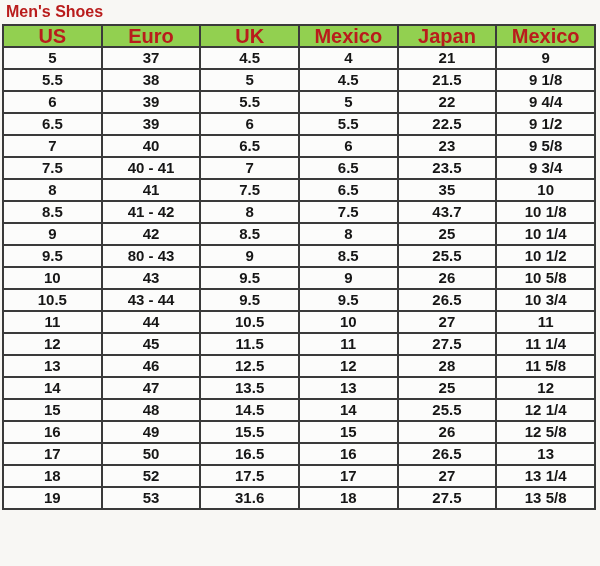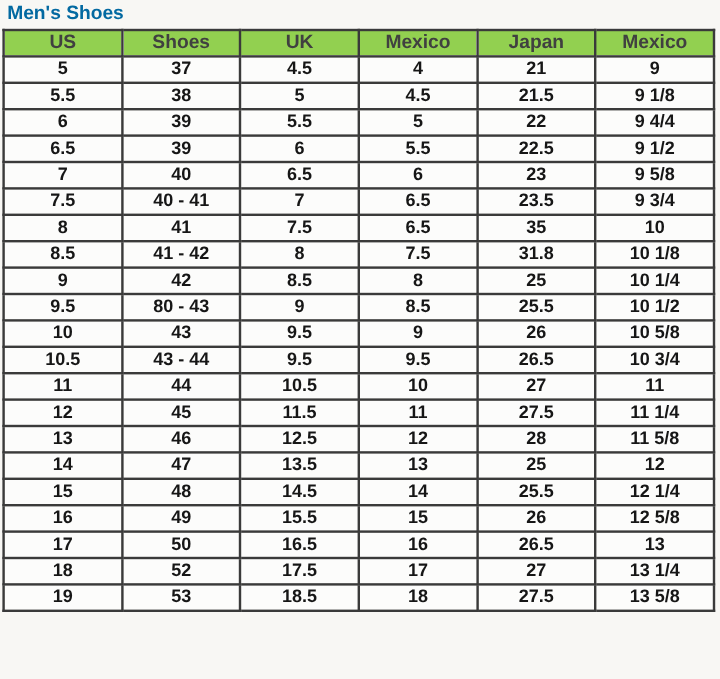--- a/index.html
+++ b/index.html
@@ -11,21 +11,21 @@
   .page {
     width: 600px;
     height: 566px;
     box-sizing: border-box;
     background: #f8f7f4;
     overflow: hidden;
   }
   .page-title {
     font-size: 16px;
     font-weight: bold;
-    color: #0369a1;
+    color: #b91c1c;
     padding: 3px 0 3px 6px;
     line-height: 18px;
   }
   table.size-table {
     border-collapse: collapse;
     table-layout: fixed;
     width: 594px;
     margin: 0 2px;
   }
   table.size-table th,
@@ -35,40 +35,40 @@
     vertical-align: middle;
     font-weight: bold;
     padding: 0;
     height: 20px;
     line-height: 20px;
     overflow: hidden;
     white-space: nowrap;
   }
   table.size-table th {
     background: #92d050;
-    color: #404040;
-    font-size: 16px;
+    color: #b91c1c;
+    font-size: 20px;
   }
   table.size-table td {
     background: #fcfcfb;
     color: #161616;
     font-size: 15px;
   }
 </style>
 </head>
 <body>
 
 <div class="page">
   <div class="page-title">Men's Shoes</div>
 
   <table class="size-table">
     <thead>
       <tr>
           <th>US</th>
-          <th>Shoes</th>
+          <th>Euro</th>
           <th>UK</th>
           <th>Mexico</th>
           <th>Japan</th>
           <th>Mexico</th>
         </tr>
     </thead>
     <tbody>
         <tr>
           <td>5</td>
           <td>37</td>
@@ -123,21 +123,21 @@
           <td>7.5</td>
           <td>6.5</td>
           <td>35</td>
           <td>10</td>
         </tr>
         <tr>
           <td>8.5</td>
           <td>41 - 42</td>
           <td>8</td>
           <td>7.5</td>
-          <td>31.8</td>
+          <td>43.7</td>
           <td>10 1/8</td>
         </tr>
         <tr>
           <td>9</td>
           <td>42</td>
           <td>8.5</td>
           <td>8</td>
           <td>25</td>
           <td>10 1/4</td>
         </tr>
@@ -225,20 +225,20 @@
           <td>18</td>
           <td>52</td>
           <td>17.5</td>
           <td>17</td>
           <td>27</td>
           <td>13 1/4</td>
         </tr>
         <tr>
           <td>19</td>
           <td>53</td>
-          <td>18.5</td>
+          <td>31.6</td>
           <td>18</td>
           <td>27.5</td>
           <td>13 5/8</td>
         </tr>
       </tbody>
   </table>
 </div>
 
 </body></html>

